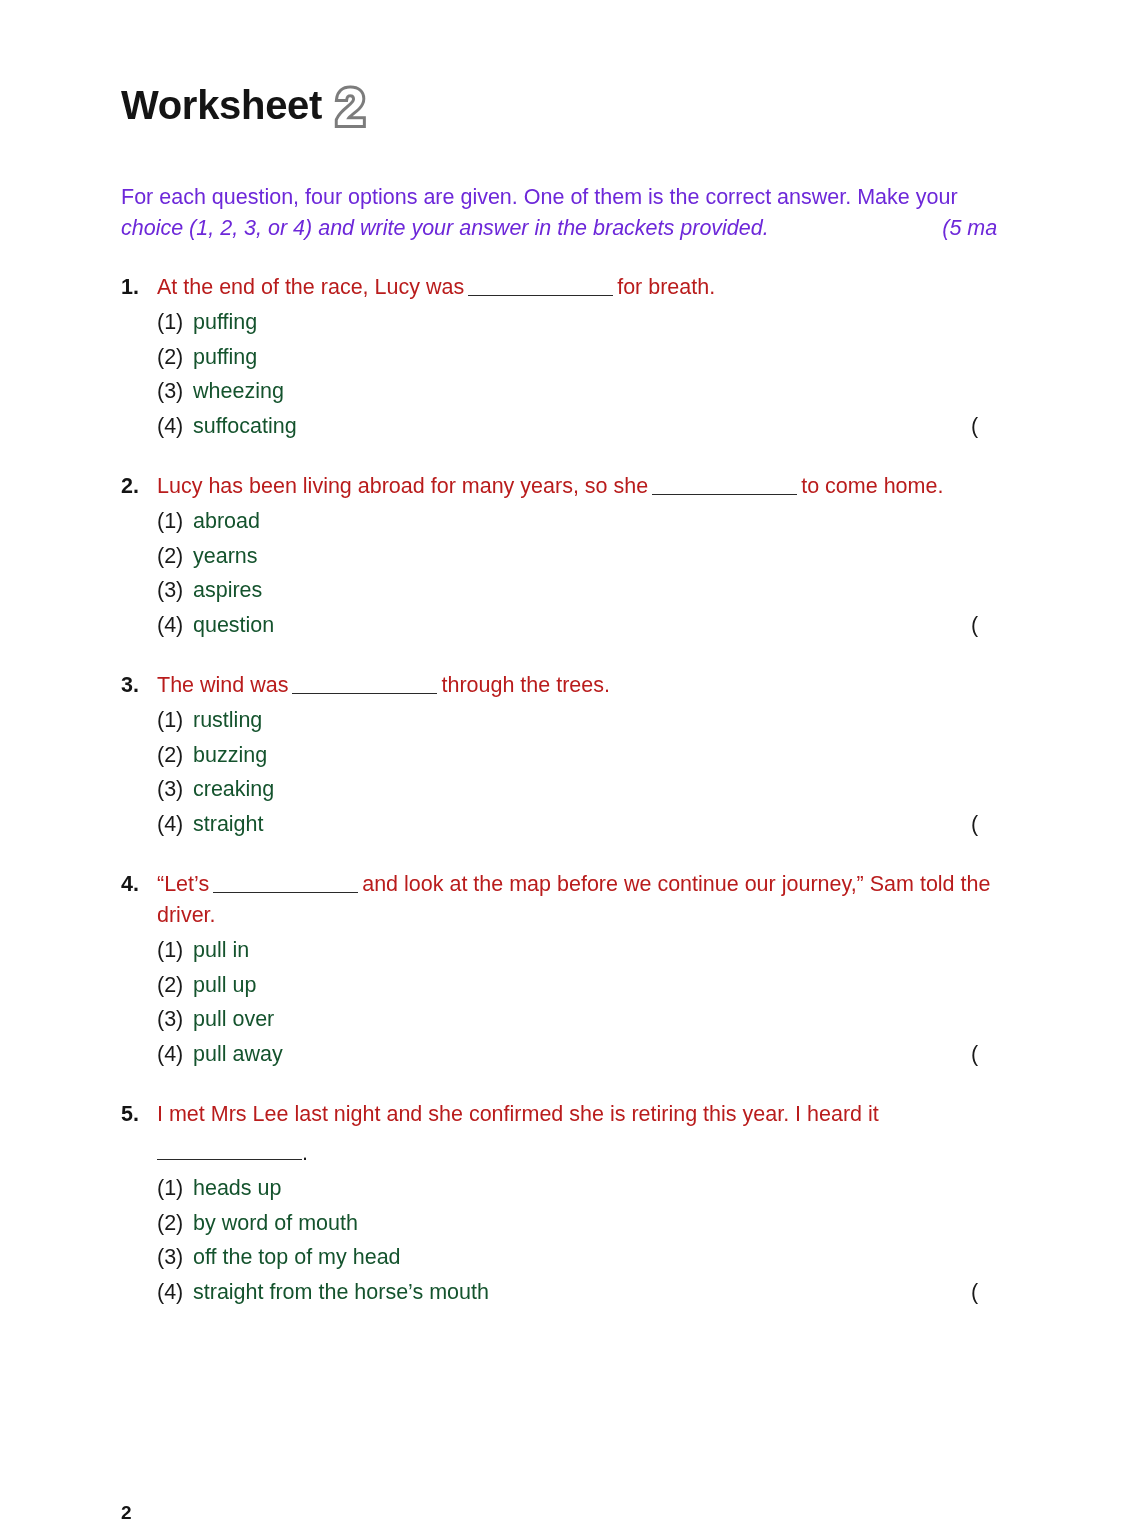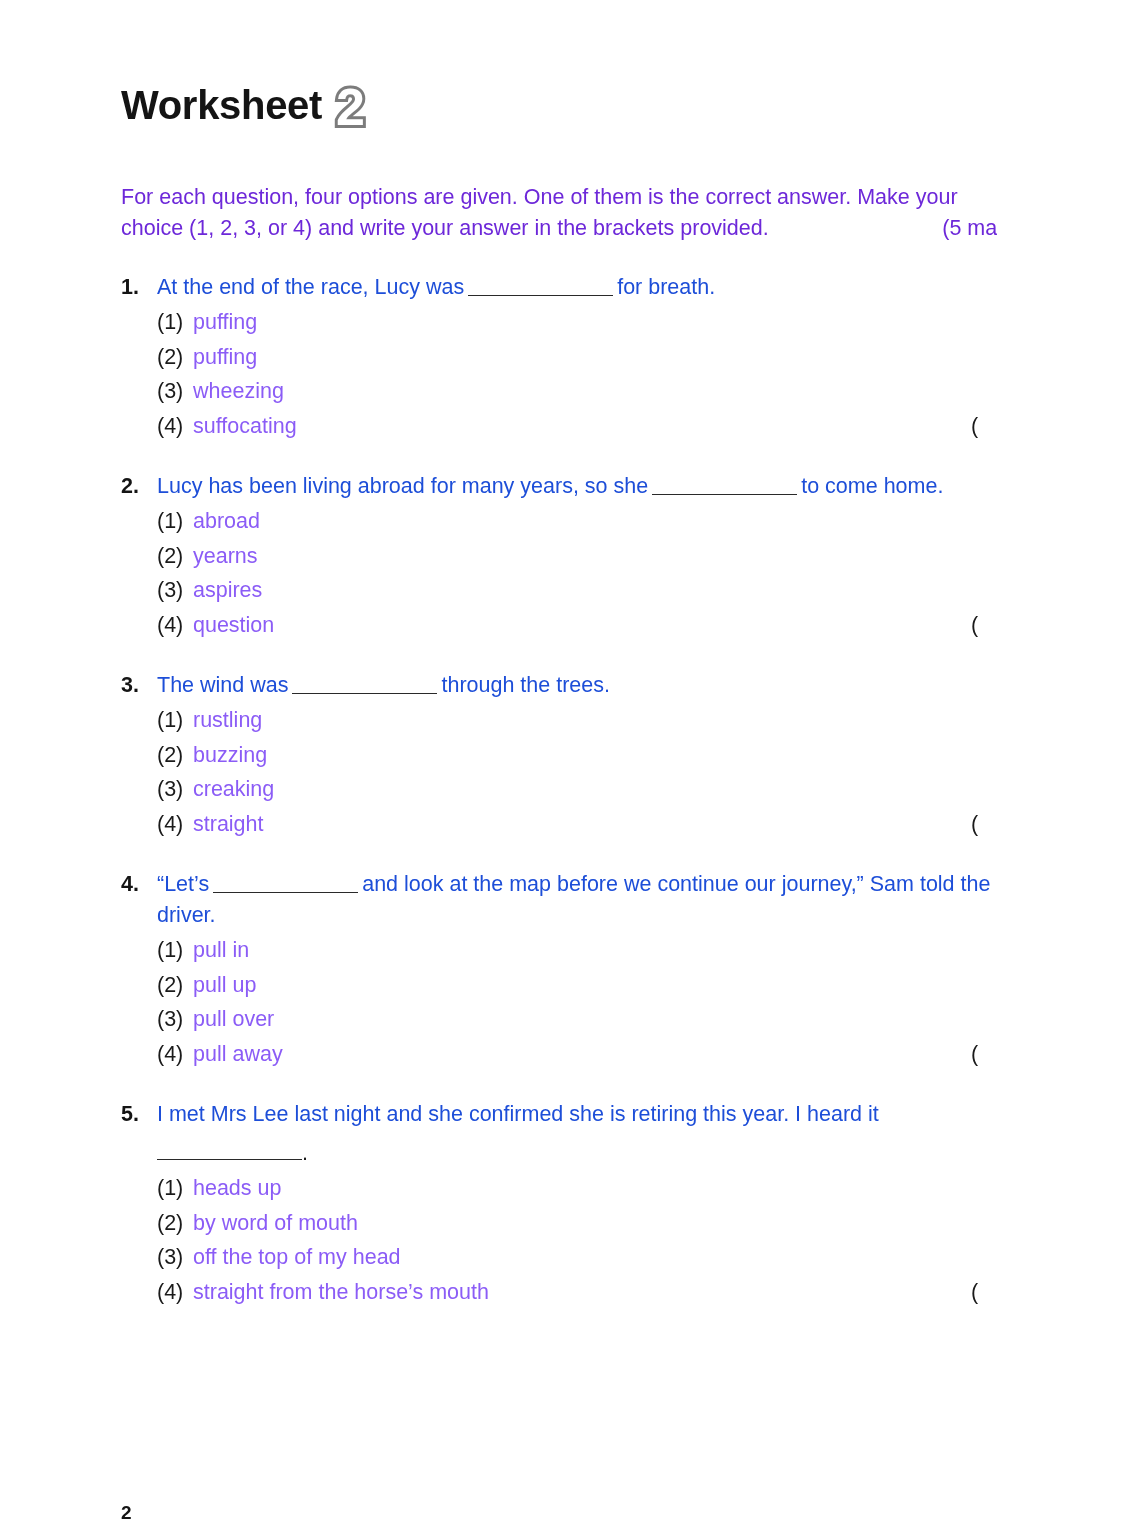--- a/index.html
+++ b/index.html
@@ -66,20 +66,21 @@
     color: #6d28d9;
   }
   .instr-line {
     display: block;
     white-space: nowrap;
   }
   .instr-line-2 {
     display: flex;
     justify-content: space-between;
     align-items: center;
+    font-style: italic;
   }
   .marks {
     white-space: nowrap;
   }
 
   
   .questions {
     position: absolute;
     left: 105px;
     top: 233px;
@@ -95,21 +96,21 @@
     line-height: 31px;
   }
   .q-num {
     font-weight: bold;
     width: 36px;
     flex: 0 0 36px;
     color: #141414;
   }
   .q-text {
     flex: 1 1 auto;
-    color: #1d4ed8;
+    color: #b91c1c;
   }
   .blank {
     display: inline-block;
     width: 145px;
     border-bottom: 1.6px solid #2a2a2a;
     vertical-align: -2px;
     margin: 0 4px;
   }
 
   
@@ -137,21 +138,21 @@
     line-height: 34.5px;
     position: relative;
   }
   .opt-marker {
     width: 36px;
     flex: 0 0 36px;
     color: #1a1a1a;
   }
   .opt-text {
     flex: 1 1 auto;
-    color: #8b5cf6;
+    color: #14532d;
   }
   .answer-bracket {
     position: absolute;
     right: 0;
     top: 0;
     width: 62px;
     display: flex;
     justify-content: space-between;
     font-size: 21.5px;
     line-height: 34.5px;

